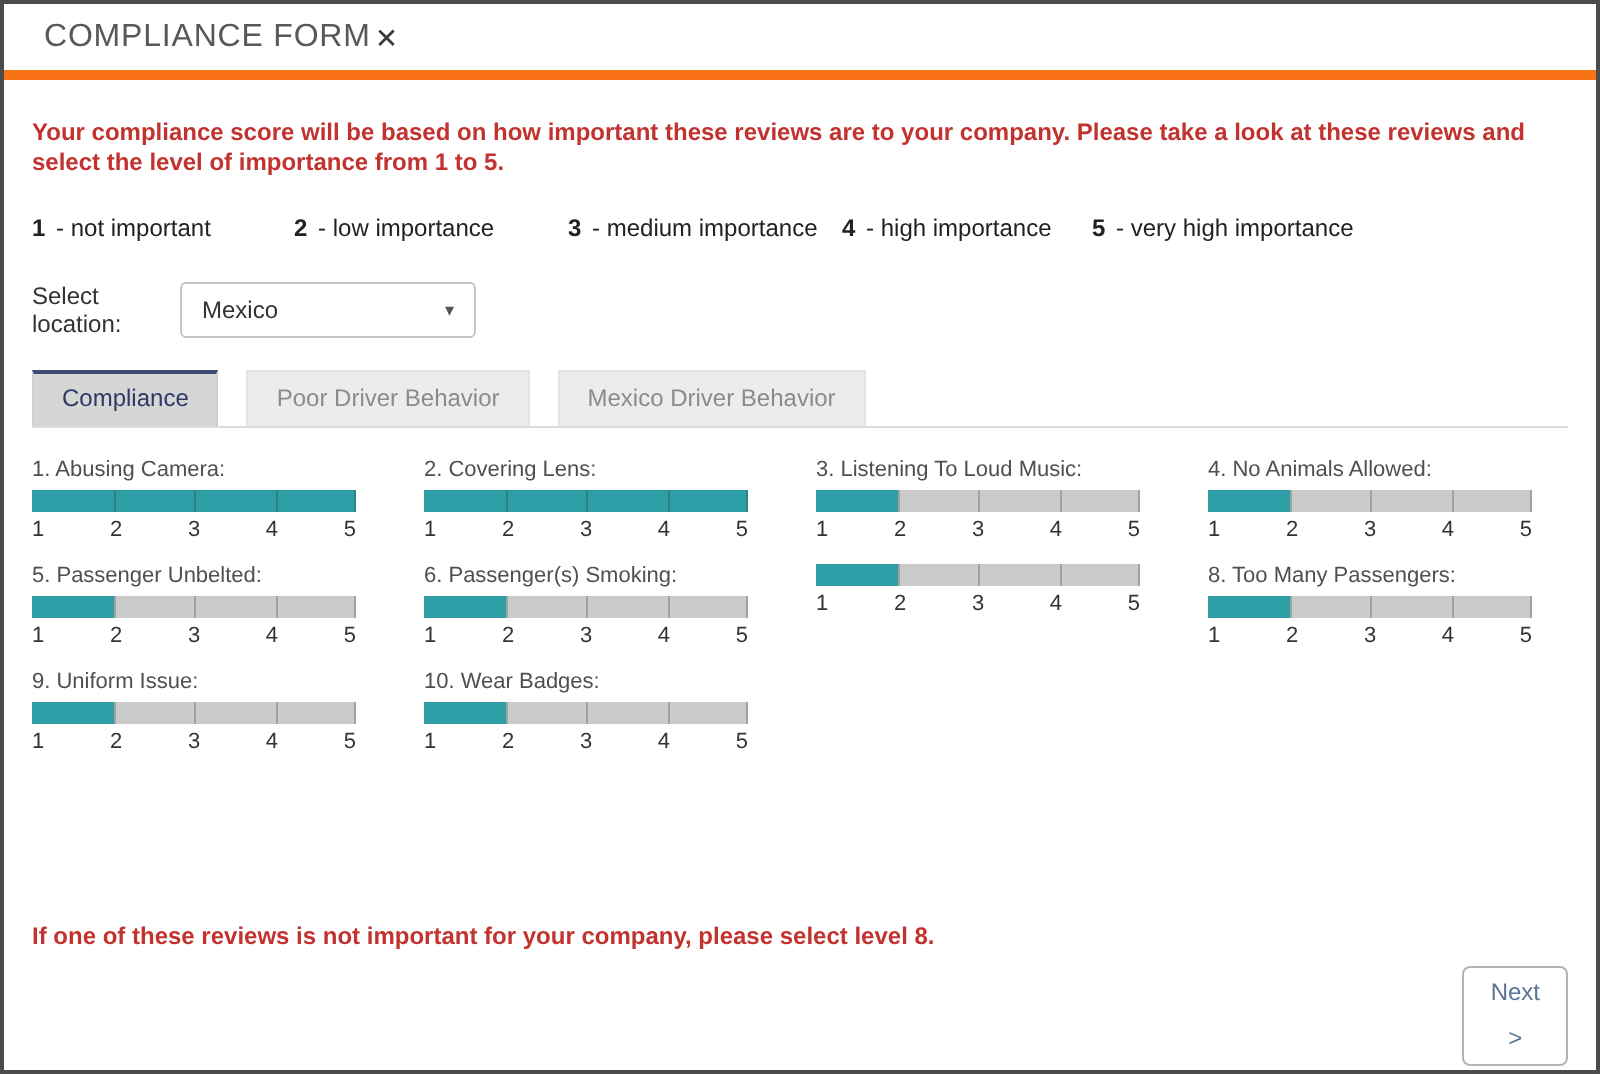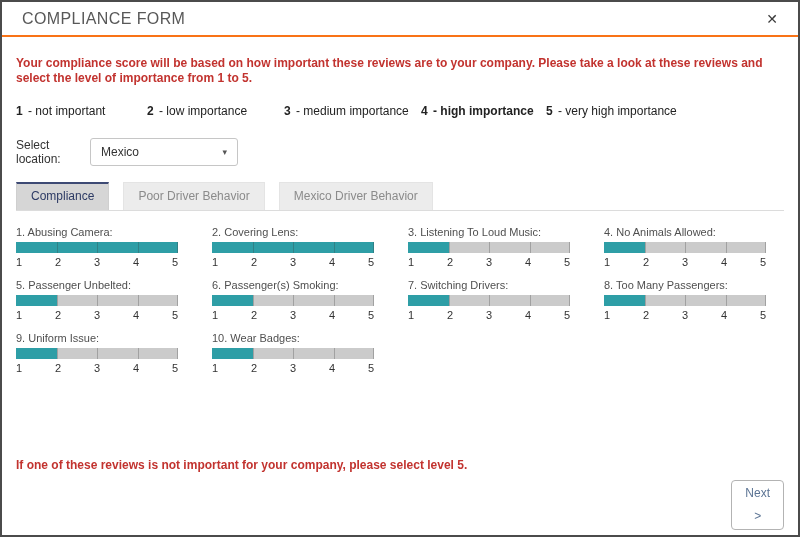--- a/index.html
+++ b/index.html
@@ -3,31 +3,31 @@
 <meta charset="utf-8">
 <style>
   html,body{margin:0;padding:0;background:#f5f5f5;}
   .dialog{
     width:800px;height:537px;box-sizing:border-box;
     border:2px solid #4b4b4b;background:#fff;
     font-family:"Liberation Sans",sans-serif;
     position:relative;overflow:hidden;
   }
   .titlebar{
-    display:flex;justify-content:space-between;align-items:center;
-    padding:8px 18px 7px 20px;border-bottom:2px solid #f97316;
+    display:flex;justify-content:flex-start;align-items:center;
+    padding:8px 18px 7px 20px;border-bottom:5px solid #f97316;
   }
   .title{font-size:16px;color:#585858;letter-spacing:.4px;}
   .close{font-size:14px;color:#3a3a3a;cursor:pointer;line-height:1;padding:2px;}
   .content{padding:0 14px;}
   .intro{margin-top:19px;color:#c2332f;font-size:12px;font-weight:bold;line-height:1.25;}
   .legend{display:flex;margin-top:18px;font-size:12px;color:#222;}
   .legend-item{width:137px;white-space:nowrap;}
   .legend-item:nth-child(1){width:131px;}
-  .legend-item:nth-child(4){width:125px;font-weight:bold;}
+  .legend-item:nth-child(4){width:125px;}
   .legend-item:last-child{width:auto;}
   .legend-item b{margin-right:2px;}
   .select-row{display:flex;align-items:center;margin-top:20px;font-size:12px;color:#333;}
   .select-label{width:74px;}
   .dropdown{
     display:flex;align-items:center;justify-content:space-between;
     width:126px;height:26px;border:1px solid #c6c6c6;border-radius:3px;
     padding:0 10px;font-size:12px;color:#333;background:#fff;cursor:pointer;
   }
   .caret{font-size:9px;color:#555;}
@@ -191,21 +191,20 @@
           </div>
           <div class="slider-scale">
             <span>1</span>
             <span>2</span>
             <span>3</span>
             <span>4</span>
             <span>5</span>
           </div>
         </div>
         <div class="slider-group">
-          <div class="slider-label">7. Switching Drivers:</div>
           <div class="slider-track">
             <div class="slider-fill" style="width: 25%;"></div>
             <span class="tick" style="left: 25%;"></span>
             <span class="tick" style="left: 50%;"></span>
             <span class="tick" style="left: 75%;"></span>
             <span class="tick" style="left: 99.3%;"></span>
           </div>
           <div class="slider-scale">
             <span>1</span>
             <span>2</span>
@@ -260,21 +259,21 @@
           <div class="slider-scale">
             <span>1</span>
             <span>2</span>
             <span>3</span>
             <span>4</span>
             <span>5</span>
           </div>
         </div>
       </div>
 
-    <div class="note">If one of these reviews is not important for your company, please select level 5.</div>
+    <div class="note">If one of these reviews is not important for your company, please select level 8.</div>
 
     <div class="footer">
       <button class="next-btn">
         <span>Next</span>
         <span>&gt;</span>
       </button>
     </div>
 
   </div>
 </div>

